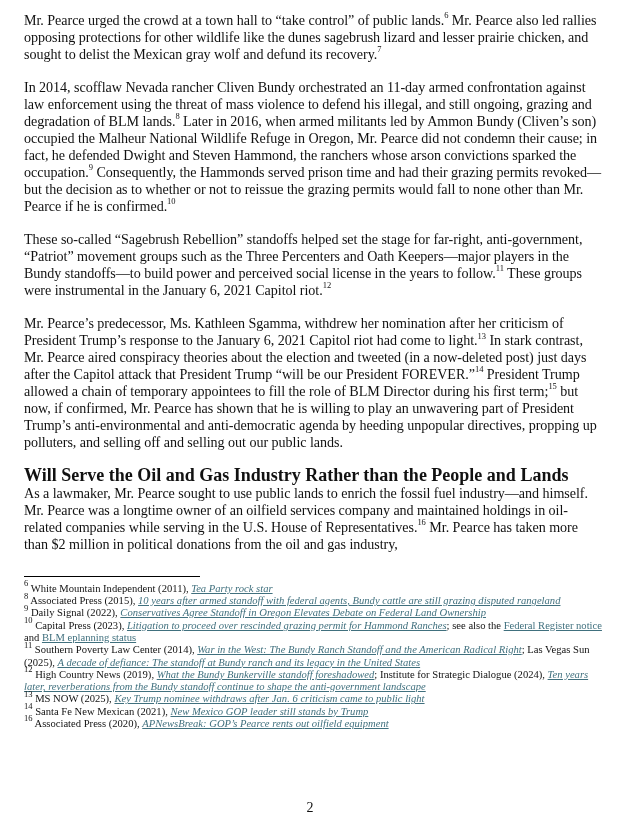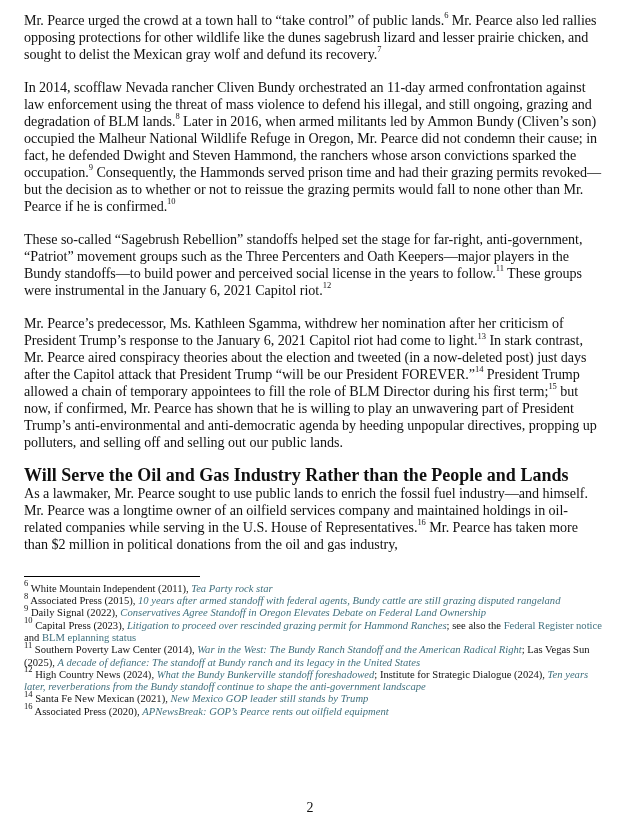--- a/index.html
+++ b/index.html
@@ -10,21 +10,21 @@
   .page { position: absolute; left: 24px; top: 12px; width: 580px; }
   .para {
     font-size: 14.1px; line-height: 16.9px; margin: 0 0 16.6px 0;
     letter-spacing: -0.05px;
   }
   .para sup, .fn sup { font-size: 8.5px; line-height: 0; position: relative; top: -1px; vertical-align: super; }
   .heading { font-weight: bold; font-size: 18px; line-height: 16.9px; margin: 0; }
   .para.after-heading { margin-top: 1px; }
   .rule { width: 176px; height: 1px; background: #000; margin: 23px 0 6px 0; }
   .fn { font-size: 10.6px; line-height: 12.3px; margin: 0; }
-  .fn a { color: #40707e; font-style: italic; }
+  .fn a { color: #40707e; text-decoration: underline; font-style: italic; }
   .fn a.plain { font-style: normal; }
   .pagenum { position: absolute; left: 0; width: 620px; top: 800px; text-align: center; font-size: 14px; }
 </style>
 </head>
 <body>
 
 <div class="page">
   <div id="paras">
       <p class="para"><span>Mr. Pearce urged the crowd at a town hall to “take control” of public lands.</span><sup>6</sup><span> Mr. Pearce also led rallies opposing protections for other wildlife like the dunes sagebrush lizard and lesser prairie chicken, and sought to delist the Mexican gray wolf and defund its recovery.</span><sup>7</sup></p>
       <p class="para"><span>In 2014, scofflaw Nevada rancher Cliven Bundy orchestrated an 11-day armed confrontation against law enforcement using the threat of mass violence to defend his illegal, and still ongoing, grazing and degradation of BLM lands.</span><sup>8</sup><span> Later in 2016, when armed militants led by Ammon Bundy (Cliven’s son) occupied the Malheur National Wildlife Refuge in Oregon, Mr. Pearce did not condemn their cause; in fact, he defended Dwight and Steven Hammond, the ranchers whose arson convictions sparked the occupation.</span><sup>9</sup><span> Consequently, the Hammonds served prison time and had their grazing permits revoked—but the decision as to whether or not to reissue the grazing permits would fall to none other than Mr. Pearce if he is confirmed.</span><sup>10</sup></p>
@@ -33,18 +33,19 @@
     </div>
   <p class="heading">Will Serve the Oil and Gas Industry Rather than the People and Lands</p>
   <p class="para after-heading" id="section-body"><span>As a lawmaker, Mr. Pearce sought to use public lands to enrich the fossil fuel industry—and himself. Mr. Pearce was a longtime owner of an oilfield services company and maintained holdings in oil-related companies while serving in the U.S. House of Representatives.</span><sup>16</sup><span> Mr. Pearce has taken more than $2 million in political donations from the oil and gas industry,</span></p>
   <div class="rule"></div>
   <div id="footnotes">
       <p class="fn"><sup>6</sup> <span>White Mountain Independent (2011), </span><a>Tea Party rock star</a></p>
       <p class="fn"><sup>8</sup> <span>Associated Press (2015), </span><a>10 years after armed standoff with federal agents, Bundy cattle are still grazing disputed rangeland</a></p>
       <p class="fn"><sup>9</sup> <span>Daily Signal (2022), </span><a>Conservatives Agree Standoff in Oregon Elevates Debate on Federal Land Ownership</a></p>
       <p class="fn"><sup>10</sup> <span>Capital Press (2023), </span><a>Litigation to proceed over rescinded grazing permit for Hammond Ranches</a><span>; see also the </span><a class="plain">Federal Register notice</a><span> and </span><a class="plain">BLM eplanning status</a></p>
       <p class="fn"><sup>11</sup> <span>Southern Poverty Law Center (2014), </span><a>War in the West: The Bundy Ranch Standoff and the American Radical Right</a><span>; Las Vegas Sun (2025), </span><a>A decade of defiance: The standoff at Bundy ranch and its legacy in the United States</a></p>
-      <p class="fn"><sup>12</sup> <span>High Country News (2024), </span><a>What the Bundy Bunkerville standoff foreshadowed</a><span>; Institute for Strategic Dialogue (2024), </span><a>Ten years later, reverberations from the Bundy standoff continue to shape the anti-government landscape</a></p>
+      <p class="fn"><sup>12</sup> <span>High Country News (2019), </span><a>What the Bundy Bunkerville standoff foreshadowed</a><span>; Institute for Strategic Dialogue (2024), </span><a>Ten years later, reverberations from the Bundy standoff continue to shape the anti-government landscape</a></p>
+      <p class="fn"><sup>13</sup> <span>MS NOW (2025), </span><a>Key Trump nominee withdraws after Jan. 6 criticism came to public light</a></p>
       <p class="fn"><sup>14</sup> <span>Santa Fe New Mexican (2021), </span><a>New Mexico GOP leader still stands by Trump</a></p>
       <p class="fn"><sup>16</sup> <span>Associated Press (2020), </span><a>APNewsBreak: GOP’s Pearce rents out oilfield equipment</a></p>
     </div>
 </div>
 <div class="pagenum">2</div>
 
 </body></html>

